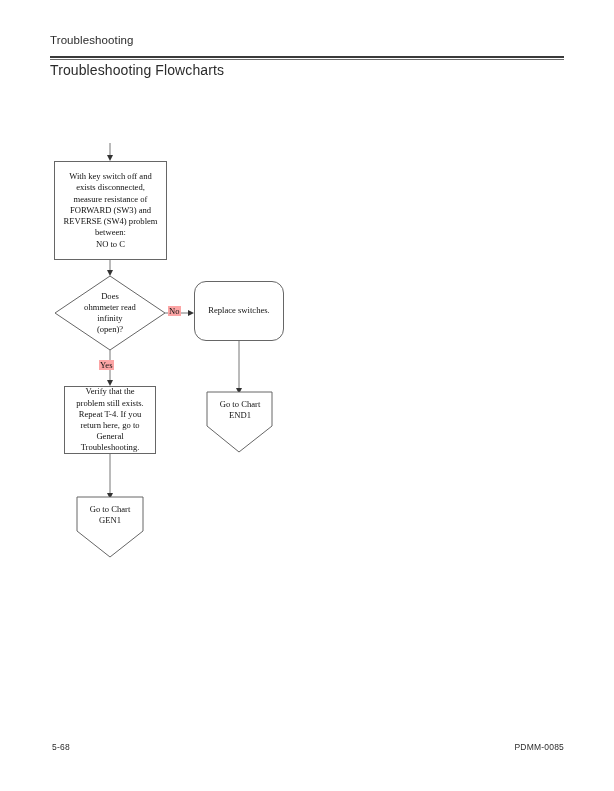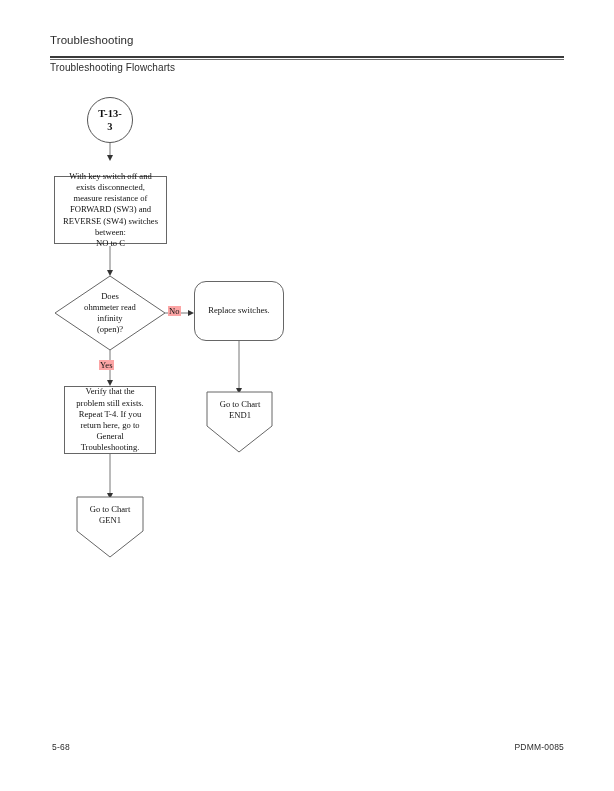--- a/index.html
+++ b/index.html
@@ -55,21 +55,21 @@
     left: 50px;
     top: 59px;
     width: 514px;
     height: 1px;
     background: #6a6a6a;
   }
   .subhead {
     position: absolute;
     left: 50px;
     top: 62px;
-    font-size: 10px;
+    font-size: 14px;
     letter-spacing: 0.1px;
     color: #2b2b2b;
     white-space: nowrap;
   }
 
   
   .flow {
     position: absolute;
     left: 0;
     top: 0;
@@ -108,23 +108,23 @@
   }
 
   .proc-box {
     border: 1px solid #666666;
     background: #ffffff;
     font-size: 8.6px;
     line-height: 11.2px;
   }
   .box-start {
     left: 54px;
-    top: 176px;
+    top: 161px;
     width: 113px;
-    height: 68px;
+    height: 99px;
     padding: 3px 4px;
   }
   .box-replace {
     left: 194px;
     top: 281px;
     width: 90px;
     height: 60px;
     padding: 3px 5px;
     border-radius: 12px;
   }
@@ -229,34 +229,28 @@
 
     <polygon points="207,392 272,392 272,426 239,452 207,426" fill="#ffffff" stroke="#666666" stroke-width="1"></polygon>
 
     <line x1="110" y1="350" x2="110" y2="384" stroke="#777777" stroke-width="1" marker-end="url(#arrow)"></line>
 
     <line x1="110" y1="454" x2="110" y2="497" stroke="#777777" stroke-width="1" marker-end="url(#arrow)"></line>
 
     <polygon points="77,497 143,497 143,531 110,557 77,531" fill="#ffffff" stroke="#666666" stroke-width="1"></polygon>
   </svg>
 
-  <div class="node connector-circle">
-    <div>
-      <span>T-13-</span><br>
-      <span>3</span>
-    </div>
-  </div>
 
   <div class="node proc-box box-start">
     <div>
       <span>With key switch off and</span><br>
       <span>exists disconnected,</span><br>
       <span>measure resistance of</span><br>
       <span>FORWARD (SW3) and</span><br>
-      <span>REVERSE (SW4) switches</span><br>
+      <span>REVERSE (SW4) problem</span><br>
       <span>between:</span><br>
       <span>NO to C</span>
     </div>
   </div>
 
   <div class="node decision-text">
     <div>
       <span>Does</span><br>
       <span>ohmmeter read</span><br>
       <span>infinity</span><br>

